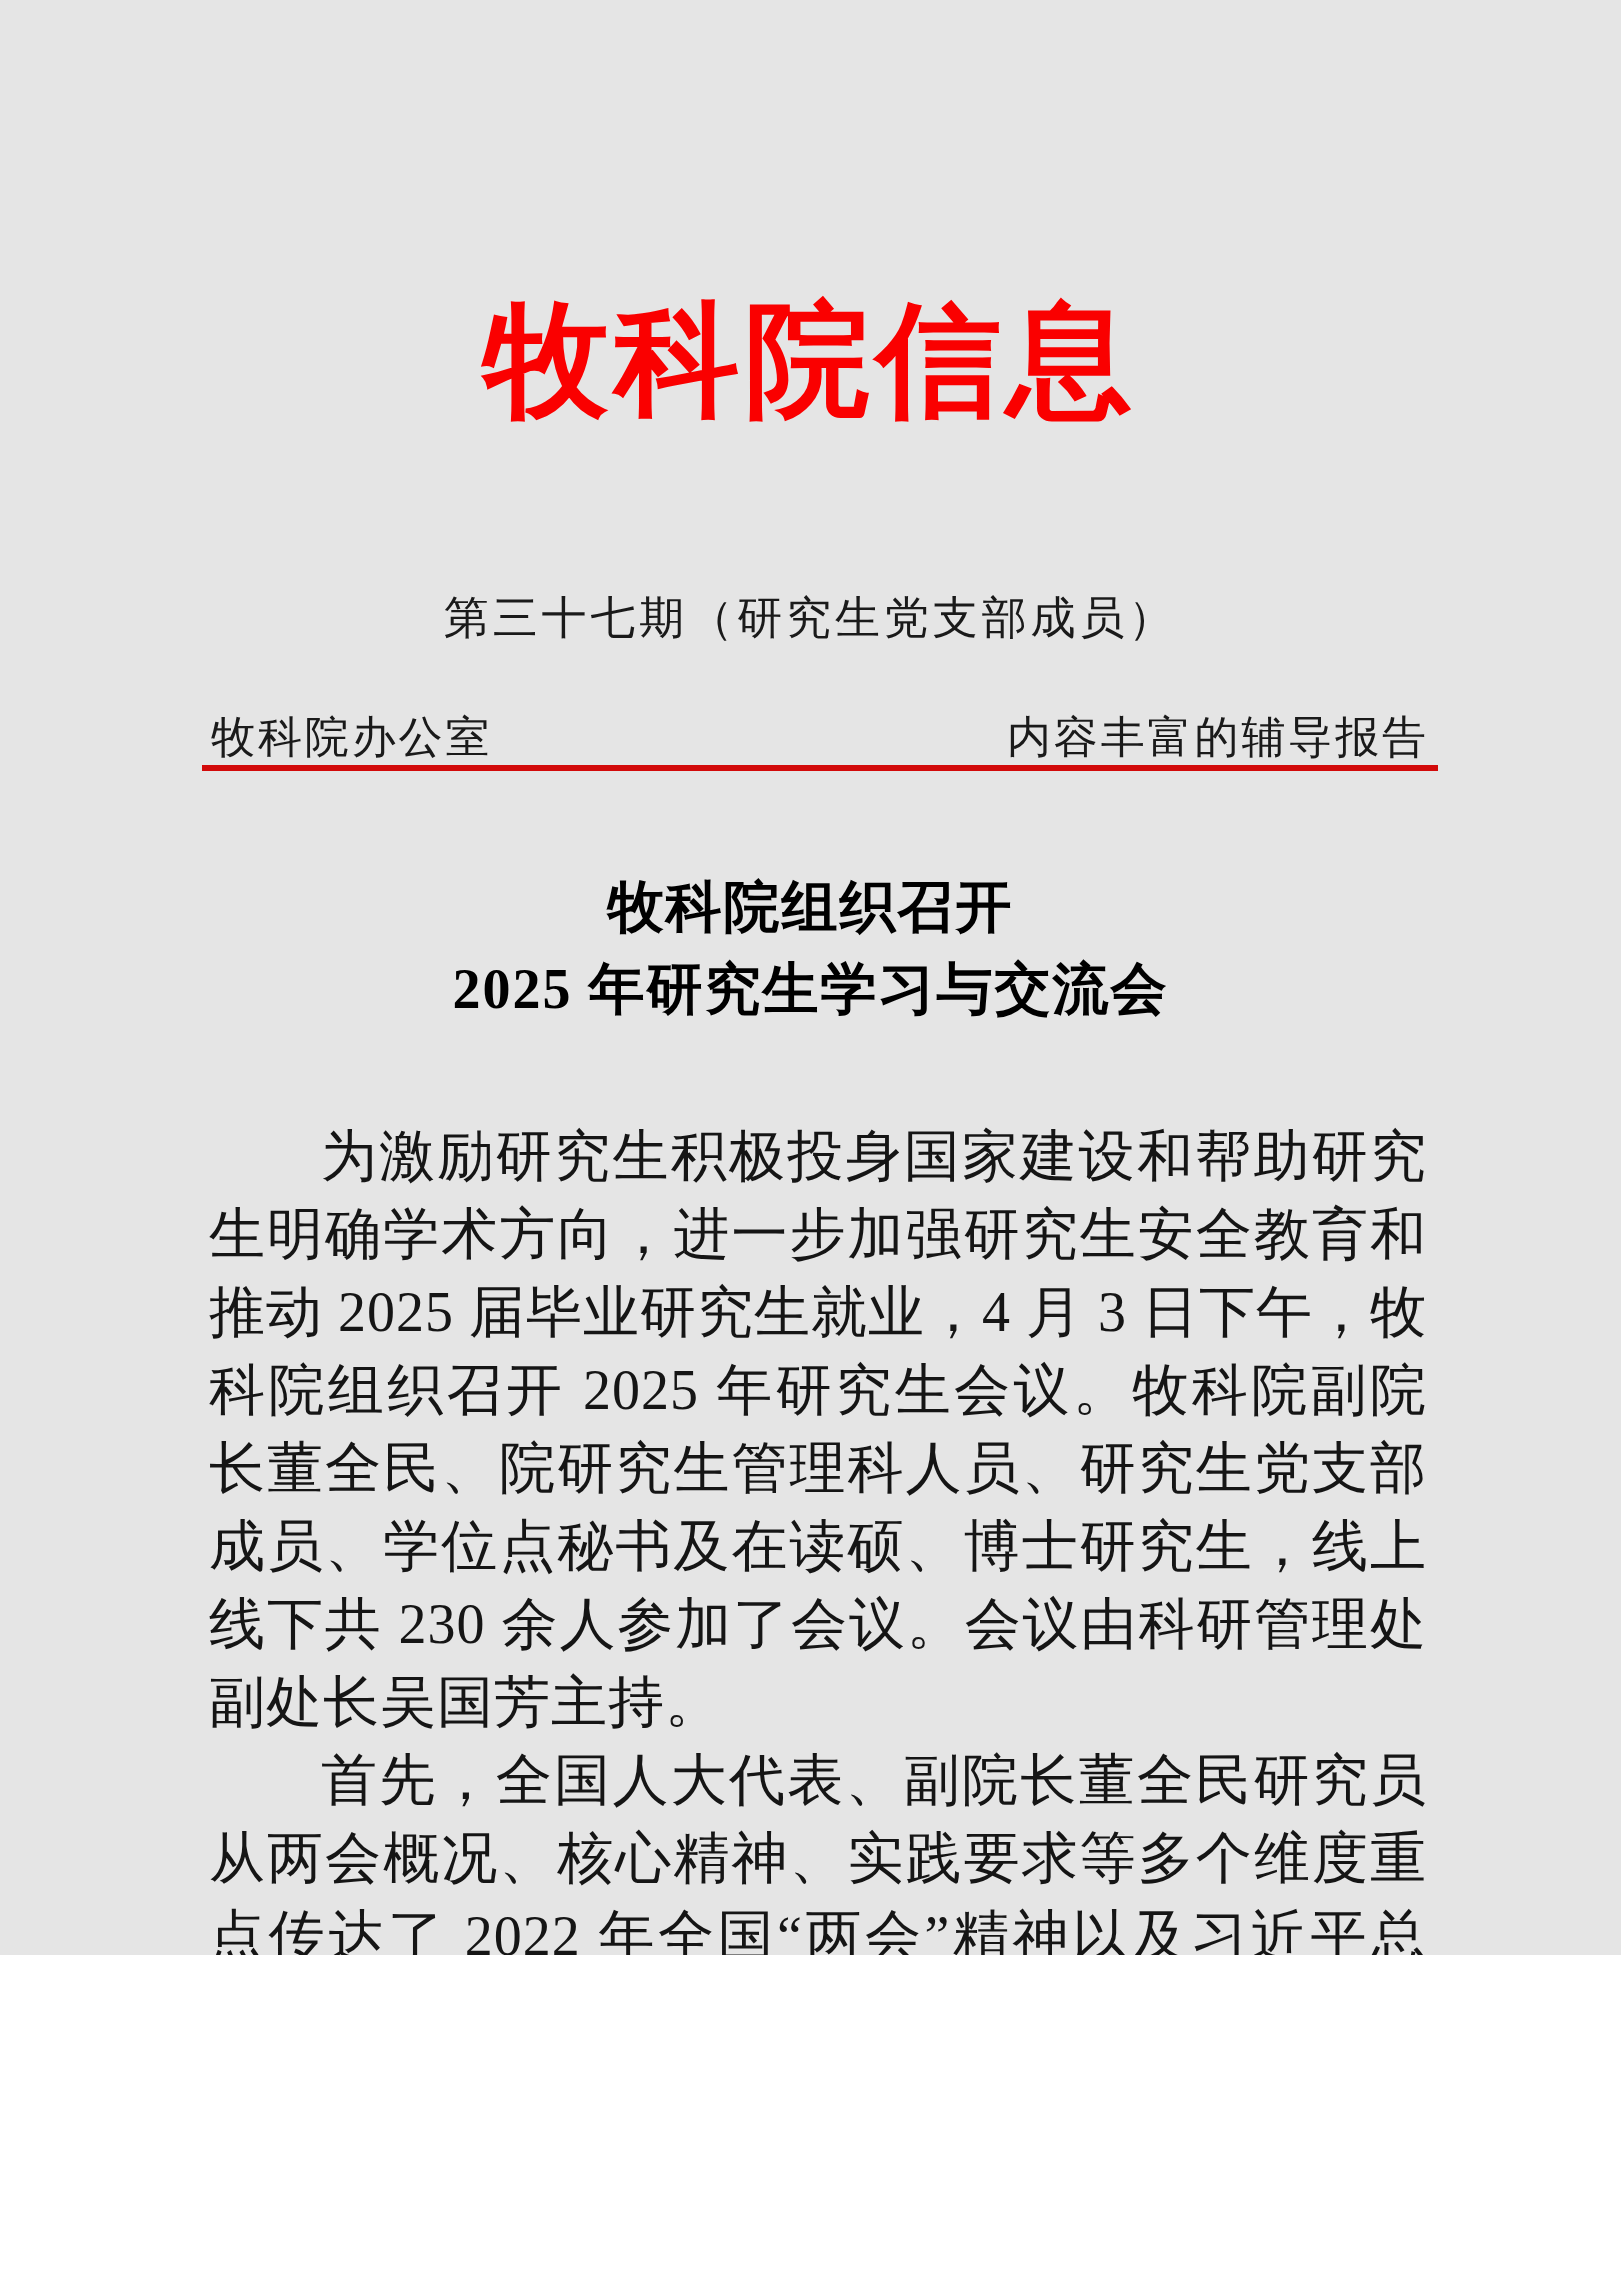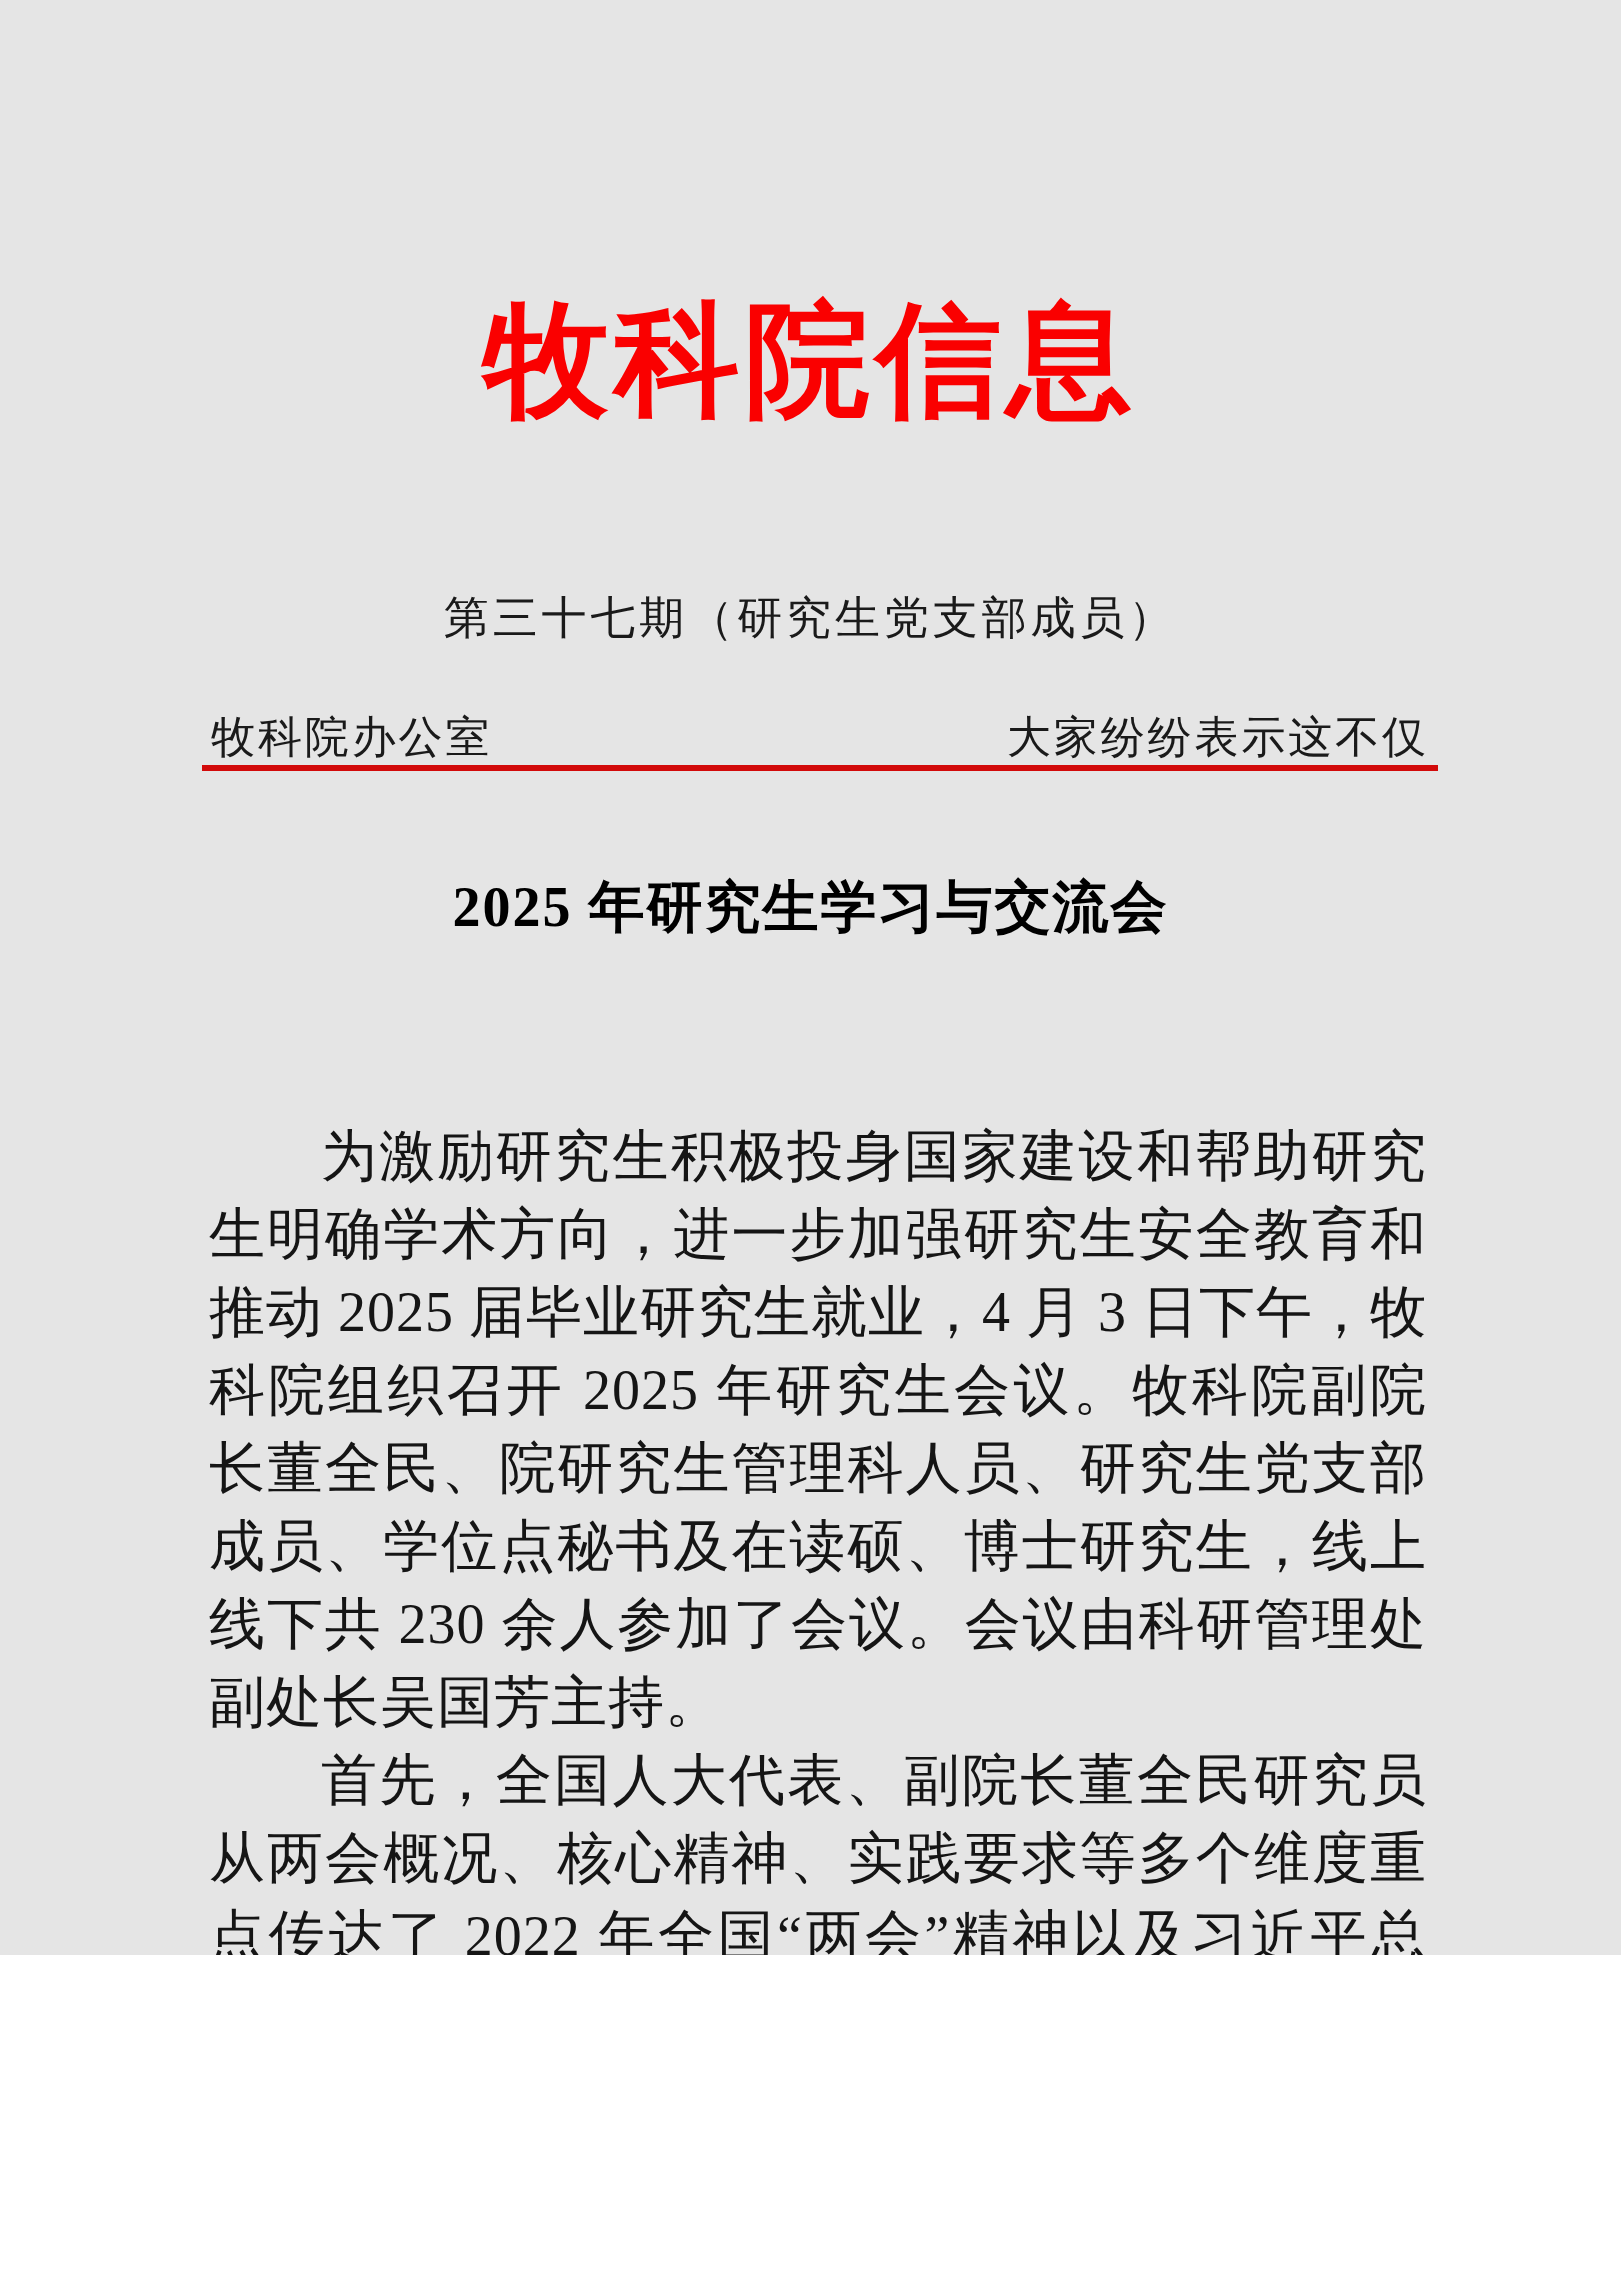--- a/index.html
+++ b/index.html
@@ -105,26 +105,27 @@
 <body>
 
 <div class="page">
 
   <div class="masthead-title">牧科院信息</div>
 
   <div class="issue-line">第三十七期（研究生党支部成员）</div>
 
   <div class="office-row">
     <span class="office-name">牧科院办公室</span>
-    <span class="issue-date">大家纷纷表示这不仅</span>
+    <span class="issue-date">内容丰富的辅导报告</span>
   </div>
 
   <div class="red-rule"></div>
 
   <div class="article-title">
+    <div>牧科院组织召开</div>
     <div>2025 年研究生学习与交流会</div>
   </div>
 
   <div class="article-body">
     <p>为激励研究生积极投身国家建设和帮助研究生明确学术方向，进一步加强研究生安全教育和推动 2025 届毕业研究生就业，4 月 3 日下午，牧科院组织召开 2025 年研究生会议。牧科院副院长董全民、院研究生管理科人员、研究生党支部成员、学位点秘书及在读硕、博士研究生，线上线下共 230 余人参加了会议。会议由科研管理处副处长吴国芳主持。</p>
     <p>首先，全国人大代表、副院长董全民研究员从两会概况、核心精神、实践要求等多个维度重点传达了 2022 年全国“两会”精神以及习近平总书记重要讲话精神，为大家作了一场思想深刻、内容丰富的辅导报告，既有政治高度，又有理论深度，更有实践指导性，让大家深受启发、倍感振奋。大家纷纷表示这不仅</p>
   </div>
 
   <div class="page-number">- 1 -</div>
 

